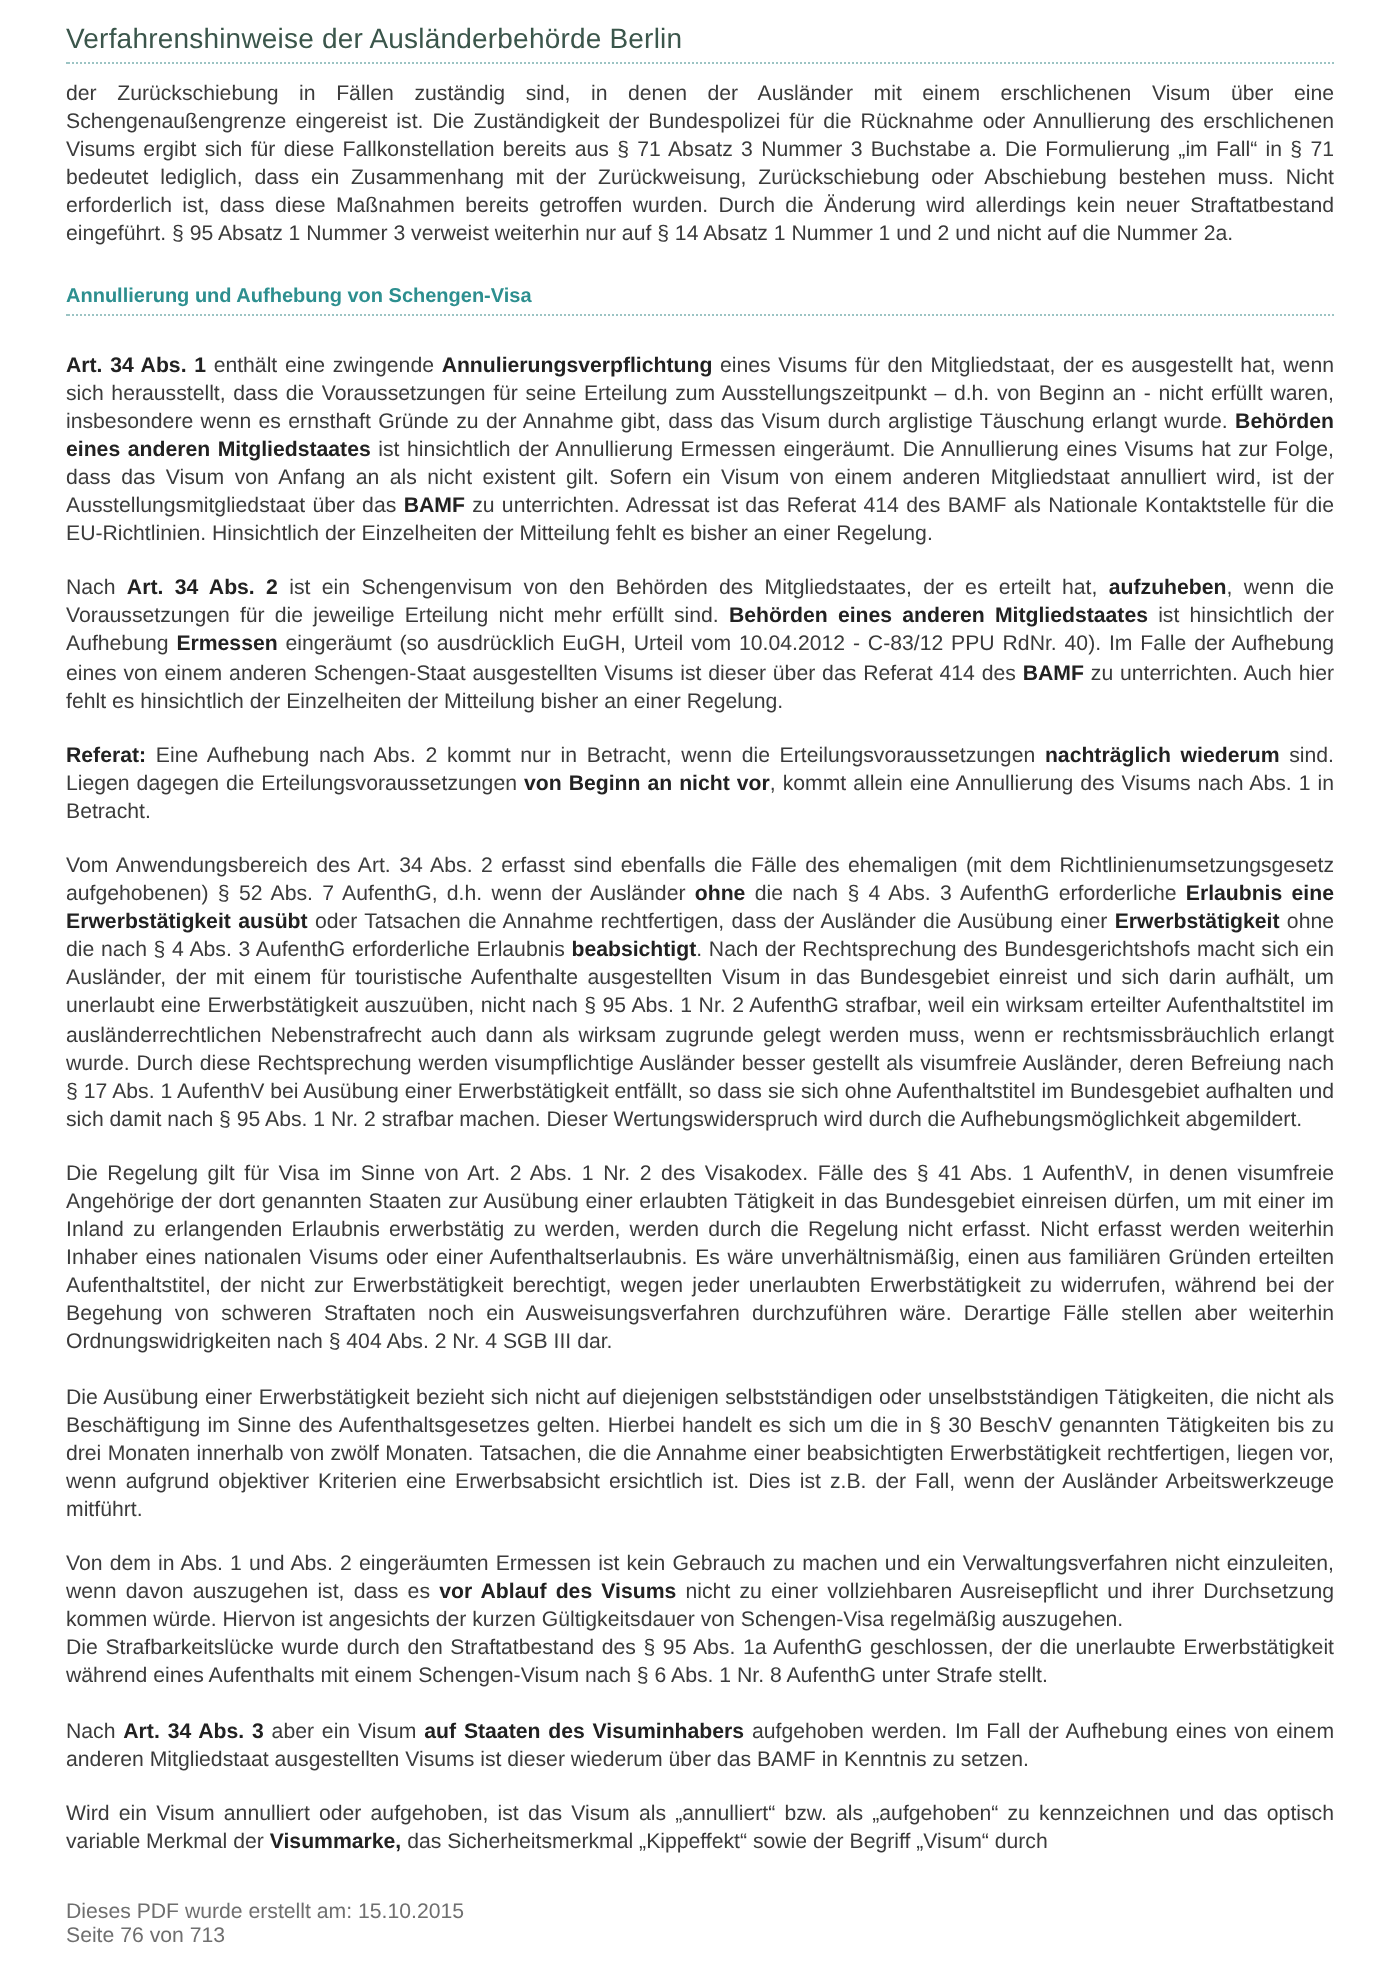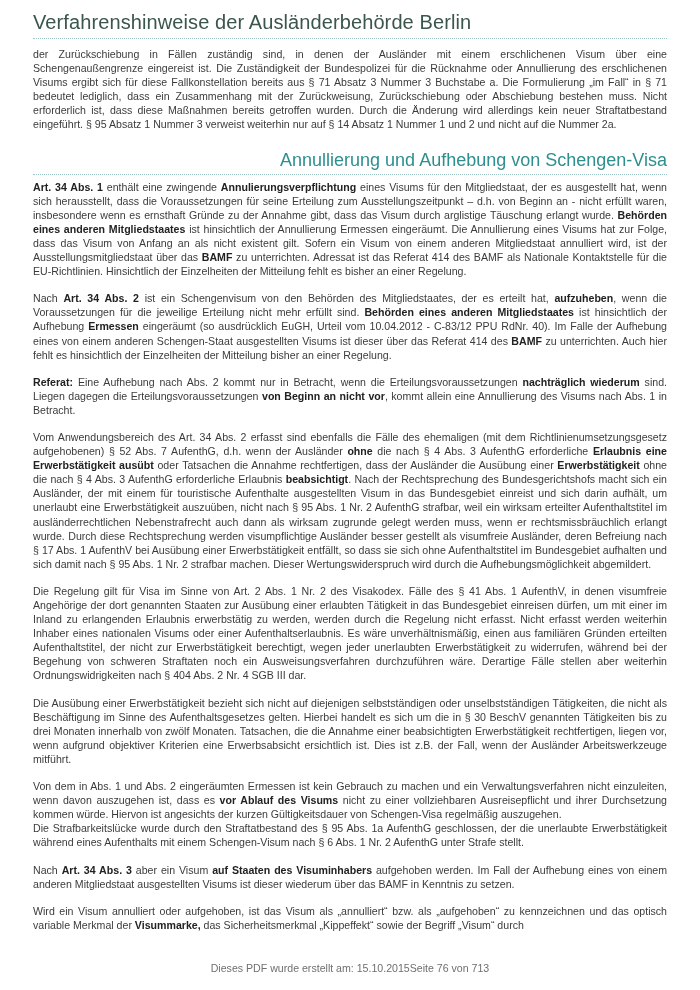--- a/index.html
+++ b/index.html
@@ -14,21 +14,21 @@
     background: #ffffff;
     font-family: "Liberation Sans", "DejaVu Sans", sans-serif;
     color: #3b3b3b;
     overflow: hidden;
     box-sizing: border-box;
   }
   .doc-title {
     margin: 0 33px;
     padding-top: 11px;
     padding-bottom: 4px;
-    font-size: 20px;
+    font-size: 14px;
     font-weight: 400;
     color: var(--title-color, #3b564b);
     border-bottom: 1px dotted var(--divider-color, #9cc4c4);
     letter-spacing: 0.1px;
   }
   .content {
     margin: 0 33px;
     padding-top: 8px;
   }
   .para {
@@ -41,57 +41,57 @@
   .para.no-gap {
     margin-top: -13px; 
   }
   .para .b {
     font-weight: 700;
     color: #222222;
   }
   .section-heading {
     margin: 18px 0 1px 0;
     padding-bottom: 3px;
-    font-size: 18px;
-    font-weight: 400;
+    font-size: 10px;
+    font-weight: 700;
     color: var(--heading-color, #2d8f8f);
     border-bottom: 1px dotted var(--divider-color, #9cc4c4);
-    text-align: right;
   }
   .section-heading + .para {
-    margin-top: 5px;
+    margin-top: 18px;
   }
   .footer {
     position: absolute;
     left: 33px;
     right: 33px;
     bottom: 16px;
     display: flex;
     justify-content: center;
     font-size: 10.6px;
     color: #6f6f6f;
+    flex-direction: column;
   }
 </style>
 </head>
 <body>
 
 <div class="page">
   <h1 class="doc-title">Verfahrenshinweise der Ausländerbehörde Berlin</h1>
 
   <div class="content">
       <p class="para"><span>der Zurückschiebung in Fällen zuständig sind, in denen der Ausländer mit einem erschlichenen Visum über eine Schengenaußengrenze eingereist ist. Die Zuständigkeit der Bundespolizei für die Rücknahme oder Annullierung des erschlichenen Visums ergibt sich für diese Fallkonstellation bereits aus § 71 Absatz 3 Nummer 3 Buchstabe a. Die Formulierung „im Fall“ in § 71 bedeutet lediglich, dass ein Zusammenhang mit der Zurückweisung, Zurückschiebung oder Abschiebung bestehen muss. Nicht erforderlich ist, dass diese Maßnahmen bereits getroffen wurden. Durch die Änderung wird allerdings kein neuer Straftatbestand eingeführt. § 95 Absatz 1 Nummer 3 verweist weiterhin nur auf § 14 Absatz 1 Nummer 1 und 2 und nicht auf die Nummer 2a.</span></p>
       <div class="section-heading">Annullierung und Aufhebung von Schengen-Visa</div>
       <p class="para"><span class="b">Art. 34 Abs. 1</span><span> enthält eine zwingende </span><span class="b">Annulierungsverpflichtung</span><span> eines Visums für den Mitgliedstaat, der es ausgestellt hat, wenn sich herausstellt, dass die Voraussetzungen für seine Erteilung zum Ausstellungszeitpunkt – d.h. von Beginn an - nicht erfüllt waren, insbesondere wenn es ernsthaft Gründe zu der Annahme gibt, dass das Visum durch arglistige Täuschung erlangt wurde. </span><span class="b">Behörden eines anderen Mitgliedstaates</span><span> ist hinsichtlich der Annullierung Ermessen eingeräumt. Die Annullierung eines Visums hat zur Folge, dass das Visum von Anfang an als nicht existent gilt. Sofern ein Visum von einem anderen Mitgliedstaat annulliert wird, ist der Ausstellungsmitgliedstaat über das </span><span class="b">BAMF</span><span> zu unterrichten. Adressat ist das Referat 414 des BAMF als Nationale Kontaktstelle für die EU-Richtlinien. Hinsichtlich der Einzelheiten der Mitteilung fehlt es bisher an einer Regelung.</span></p>
       <p class="para"><span>Nach </span><span class="b">Art. 34 Abs. 2</span><span> ist ein Schengenvisum von den Behörden des Mitgliedstaates, der es erteilt hat, </span><span class="b">aufzuheben</span><span>, wenn die Voraussetzungen für die jeweilige Erteilung nicht mehr erfüllt sind. </span><span class="b">Behörden eines anderen Mitgliedstaates</span><span> ist hinsichtlich der Aufhebung </span><span class="b">Ermessen</span><span> eingeräumt (so ausdrücklich EuGH, Urteil vom 10.04.2012 - C-83/12 PPU RdNr. 40). Im Falle der Aufhebung eines von einem anderen Schengen-Staat ausgestellten Visums ist dieser über das Referat 414 des </span><span class="b">BAMF</span><span> zu unterrichten. Auch hier fehlt es hinsichtlich der Einzelheiten der Mitteilung bisher an einer Regelung.</span></p>
       <p class="para"><span class="b">Referat:</span><span> Eine Aufhebung nach Abs. 2 kommt nur in Betracht, wenn die Erteilungsvoraussetzungen </span><span class="b">nachträglich wiederum</span><span> sind. Liegen dagegen die Erteilungsvoraussetzungen </span><span class="b">von Beginn an nicht vor</span><span>, kommt allein eine Annullierung des Visums nach Abs. 1 in Betracht.</span></p>
       <p class="para"><span>Vom Anwendungsbereich des Art. 34 Abs. 2 erfasst sind ebenfalls die Fälle des ehemaligen (mit dem Richtlinienumsetzungsgesetz aufgehobenen) § 52 Abs. 7 AufenthG, d.h. wenn der Ausländer </span><span class="b">ohne</span><span> die nach § 4 Abs. 3 AufenthG erforderliche </span><span class="b">Erlaubnis eine Erwerbstätigkeit ausübt</span><span> oder Tatsachen die Annahme rechtfertigen, dass der Ausländer die Ausübung einer </span><span class="b">Erwerbstätigkeit</span><span> ohne die nach § 4 Abs. 3 AufenthG erforderliche Erlaubnis </span><span class="b">beabsichtigt</span><span>. Nach der Rechtsprechung des Bundesgerichtshofs macht sich ein Ausländer, der mit einem für touristische Aufenthalte ausgestellten Visum in das Bundesgebiet einreist und sich darin aufhält, um unerlaubt eine Erwerbstätigkeit auszuüben, nicht nach § 95 Abs. 1 Nr. 2 AufenthG strafbar, weil ein wirksam erteilter Aufenthaltstitel im ausländerrechtlichen Nebenstrafrecht auch dann als wirksam zugrunde gelegt werden muss, wenn er rechtsmissbräuchlich erlangt wurde. Durch diese Rechtsprechung werden visumpflichtige Ausländer besser gestellt als visumfreie Ausländer, deren Befreiung nach § 17 Abs. 1 AufenthV bei Ausübung einer Erwerbstätigkeit entfällt, so dass sie sich ohne Aufenthaltstitel im Bundesgebiet aufhalten und sich damit nach § 95 Abs. 1 Nr. 2 strafbar machen. Dieser Wertungswiderspruch wird durch die Aufhebungsmöglichkeit abgemildert.</span></p>
       <p class="para"><span>Die Regelung gilt für Visa im Sinne von Art. 2 Abs. 1 Nr. 2 des Visakodex. Fälle des § 41 Abs. 1 AufenthV, in denen visumfreie Angehörige der dort genannten Staaten zur Ausübung einer erlaubten Tätigkeit in das Bundesgebiet einreisen dürfen, um mit einer im Inland zu erlangenden Erlaubnis erwerbstätig zu werden, werden durch die Regelung nicht erfasst. Nicht erfasst werden weiterhin Inhaber eines nationalen Visums oder einer Aufenthaltserlaubnis. Es wäre unverhältnismäßig, einen aus familiären Gründen erteilten Aufenthaltstitel, der nicht zur Erwerbstätigkeit berechtigt, wegen jeder unerlaubten Erwerbstätigkeit zu widerrufen, während bei der Begehung von schweren Straftaten noch ein Ausweisungsverfahren durchzuführen wäre. Derartige Fälle stellen aber weiterhin Ordnungswidrigkeiten nach § 404 Abs. 2 Nr. 4 SGB III dar.</span></p>
       <p class="para"><span>Die Ausübung einer Erwerbstätigkeit bezieht sich nicht auf diejenigen selbstständigen oder unselbstständigen Tätigkeiten, die nicht als Beschäftigung im Sinne des Aufenthaltsgesetzes gelten. Hierbei handelt es sich um die in § 30 BeschV genannten Tätigkeiten bis zu drei Monaten innerhalb von zwölf Monaten. Tatsachen, die die Annahme einer beabsichtigten Erwerbstätigkeit rechtfertigen, liegen vor, wenn aufgrund objektiver Kriterien eine Erwerbsabsicht ersichtlich ist. Dies ist z.B. der Fall, wenn der Ausländer Arbeitswerkzeuge mitführt.</span></p>
       <p class="para"><span>Von dem in Abs. 1 und Abs. 2 eingeräumten Ermessen ist kein Gebrauch zu machen und ein Verwaltungsverfahren nicht einzuleiten, wenn davon auszugehen ist, dass es </span><span class="b">vor Ablauf des Visums</span><span> nicht zu einer vollziehbaren Ausreisepflicht und ihrer Durchsetzung kommen würde. Hiervon ist angesichts der kurzen Gültigkeitsdauer von Schengen-Visa regelmäßig auszugehen.</span></p>
-      <p class="para no-gap"><span>Die Strafbarkeitslücke wurde durch den Straftatbestand des § 95 Abs. 1a AufenthG geschlossen, der die unerlaubte Erwerbstätigkeit während eines Aufenthalts mit einem Schengen-Visum nach § 6 Abs. 1 Nr. 2 AufenthG unter Strafe stellt.</span></p>
+      <p class="para no-gap"><span>Die Strafbarkeitslücke wurde durch den Straftatbestand des § 95 Abs. 1a AufenthG geschlossen, der die unerlaubte Erwerbstätigkeit während eines Aufenthalts mit einem Schengen-Visum nach § 6 Abs. 1 Nr. 8 AufenthG unter Strafe stellt.</span></p>
       <p class="para"><span>Nach </span><span class="b">Art. 34 Abs. 3</span><span> aber ein Visum </span><span class="b">auf Staaten des Visuminhabers</span><span> aufgehoben werden. Im Fall der Aufhebung eines von einem anderen Mitgliedstaat ausgestellten Visums ist dieser wiederum über das BAMF in Kenntnis zu setzen.</span></p>
       <p class="para"><span>Wird ein Visum annulliert oder aufgehoben, ist das Visum als „annulliert“ bzw. als „aufgehoben“ zu kennzeichnen und das optisch variable Merkmal der </span><span class="b">Visummarke,</span><span> das Sicherheitsmerkmal „Kippeffekt“ sowie der Begriff „Visum“ durch</span></p>
     </div>
 
   <div class="footer">
     <span>Dieses PDF wurde erstellt am: 15.10.2015</span>
     <span>Seite 76 von 713</span>
   </div>
 </div>
 

